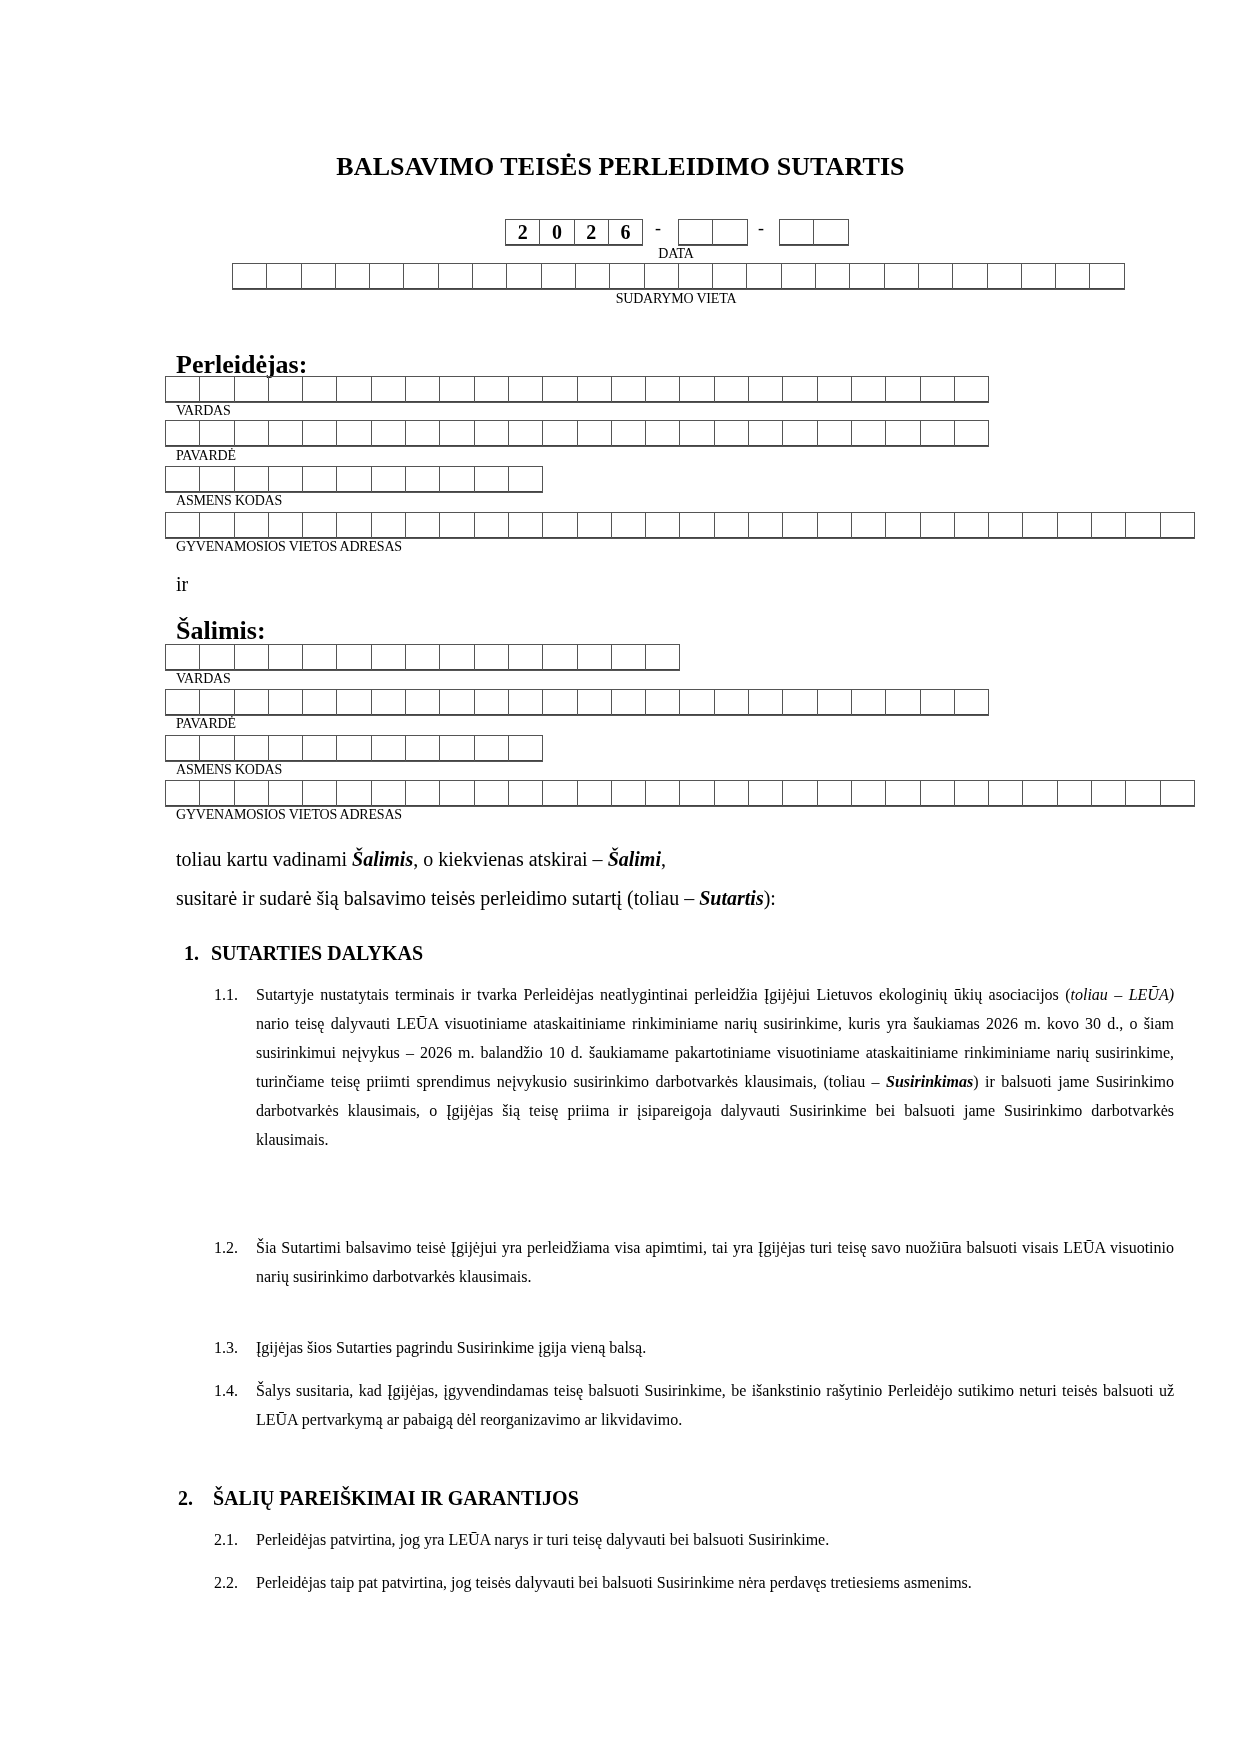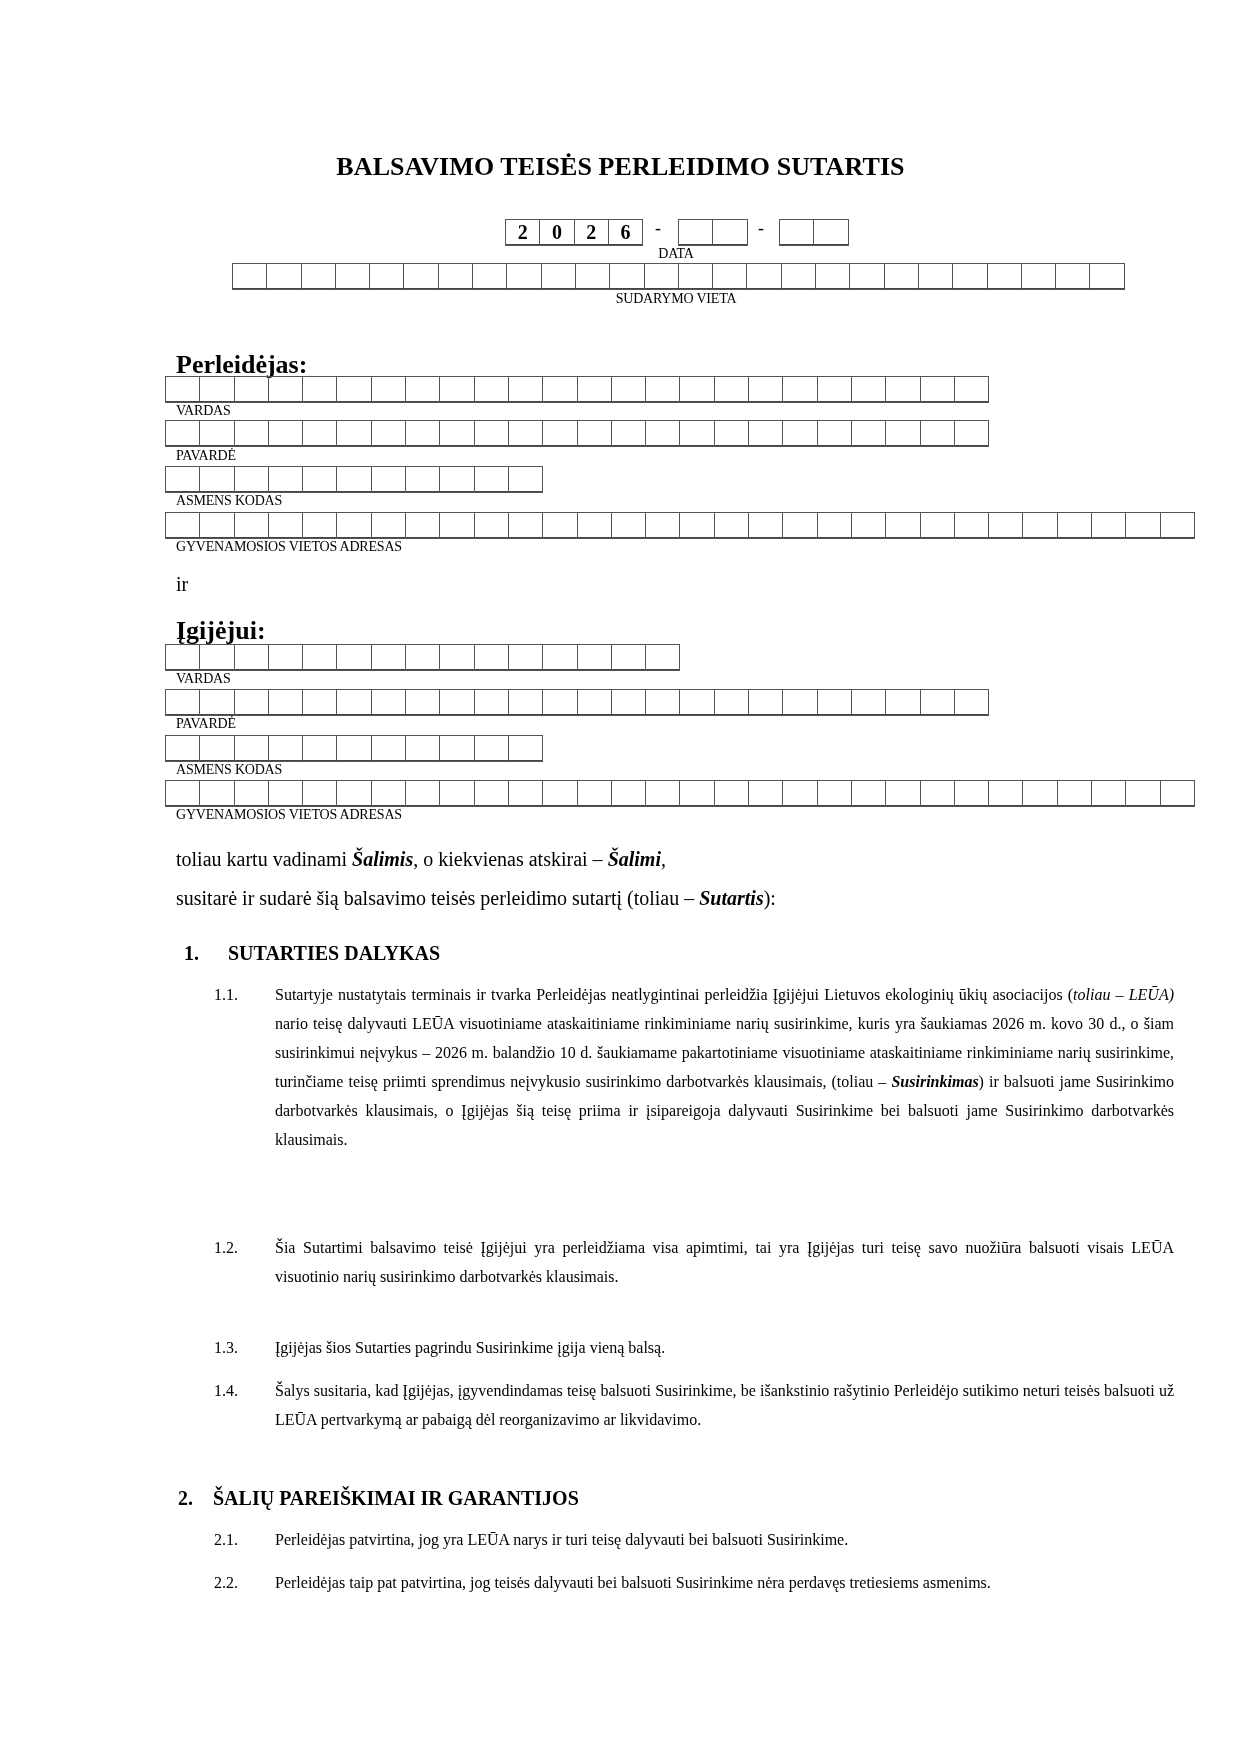--- a/index.html
+++ b/index.html
@@ -12,21 +12,21 @@
          display: flex; align-items: center; justify-content: center; font-weight: bold; font-size: 20px; }
   .boxrow .box:last-child { border-right: 1px solid #555; }
   .boxrow { border-bottom: 1px solid #444; }
   .dash { position: absolute; font-size: 18px; }
   .lbl { position: absolute; font-size: 14px; letter-spacing: -0.2px; }
   .party { position: absolute; font-weight: bold; font-size: 26px; }
   .txt { position: absolute; font-size: 20px; }
   .sec { position: absolute; font-weight: bold; font-size: 20px; }
   .item { position: absolute; font-size: 16px; line-height: 29px; }
   .item .num { position: absolute; left: 0; top: 0; }
-  .item .body { margin-left: 61px; text-align: justify; text-align-last: left; }
+  .item .body { margin-left: 42px; text-align: justify; text-align-last: left; }
   b i, i b { font-weight: bold; font-style: italic; }
 </style>
 </head>
 <body>
 
 <div class="abs title">BALSAVIMO TEISĖS PERLEIDIMO SUTARTIS</div>
 
 <div class="boxrow" style="left:505px; top:219px;">
   <div class="box">2</div>
   <div class="box">0</div>
@@ -177,21 +177,21 @@
     <div class="box"></div>
     <div class="box"></div>
     <div class="box"></div>
     <div class="box"></div>
     <div class="box"></div>
   </div>
 <div class="lbl" style="left:176px; top:539px;">GYVENAMOSIOS VIETOS ADRESAS</div>
 
 <div class="txt" style="left:176px; top:573px;">ir</div>
 
-<div class="party" style="left:176px; top:616px;">Įgijėjui:</div>
+<div class="party" style="left:176px; top:616px;">Šalimis:</div>
 
 <div class="boxrow" style="left:165px; top:644px;">
     <div class="box"></div>
     <div class="box"></div>
     <div class="box"></div>
     <div class="box"></div>
     <div class="box"></div>
     <div class="box"></div>
     <div class="box"></div>
     <div class="box"></div>
@@ -278,21 +278,21 @@
     <div class="box"></div>
     <div class="box"></div>
     <div class="box"></div>
     <div class="box"></div>
   </div>
 <div class="lbl" style="left:176px; top:807px;">GYVENAMOSIOS VIETOS ADRESAS</div>
 
 <div class="txt" style="left:176px; top:848px;"><span>toliau kartu vadinami </span><b><i>Šalimis</i></b><span>, o kiekvienas atskirai – </span><b><i>Šalimi</i></b><span>,</span></div>
 <div class="txt" style="left:176px; top:887px;"><span>susitarė ir sudarė šią balsavimo teisės perleidimo sutartį (toliau – </span><b><i>Sutartis</i></b><span>):</span></div>
 
-<div class="sec" style="left:184px; top:942px;"><span>1.</span><span style="margin-left:29px;">SUTARTIES DALYKAS</span></div>
+<div class="sec" style="left:184px; top:942px;"><span>1.</span><span style="margin-left:12px;">SUTARTIES DALYKAS</span></div>
 
 <div class="item" style="left:214px; top:980px; width:960px;">
   <span class="num">1.1.</span>
   <div class="body"><span>Sutartyje nustatytais terminais ir tvarka Perleidėjas neatlygintinai perleidžia Įgijėjui Lietuvos ekologinių ūkių asociacijos (</span><i>toliau – LEŪA)</i><span> nario teisę dalyvauti LEŪA visuotiniame ataskaitiniame rinkiminiame narių susirinkime, kuris yra šaukiamas 2026 m. kovo 30 d., o šiam susirinkimui neįvykus – 2026 m. balandžio 10 d. šaukiamame pakartotiniame visuotiniame ataskaitiniame rinkiminiame narių susirinkime, turinčiame teisę priimti sprendimus neįvykusio susirinkimo darbotvarkės klausimais, (toliau – </span><b><i>Susirinkimas</i></b><span>) ir balsuoti jame Susirinkimo darbotvarkės klausimais, o Įgijėjas šią teisę priima ir įsipareigoja dalyvauti Susirinkime bei balsuoti jame Susirinkimo darbotvarkės klausimais.</span></div>
 </div>
 
 <div class="item" style="left:214px; top:1233px; width:960px;">
   <span class="num">1.2.</span>
   <div class="body">Šia Sutartimi balsavimo teisė Įgijėjui yra perleidžiama visa apimtimi, tai yra Įgijėjas turi teisę savo nuožiūra balsuoti visais LEŪA visuotinio narių susirinkimo darbotvarkės klausimais.</div>
 </div>

